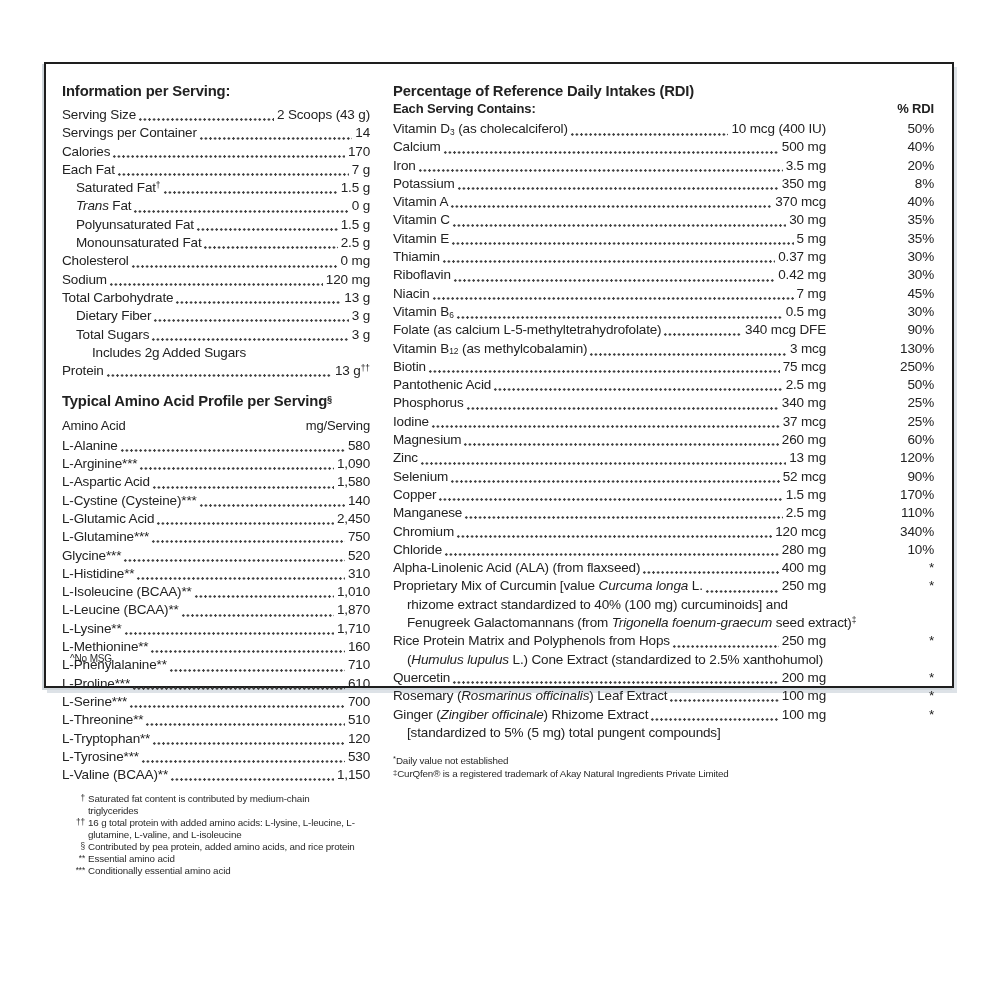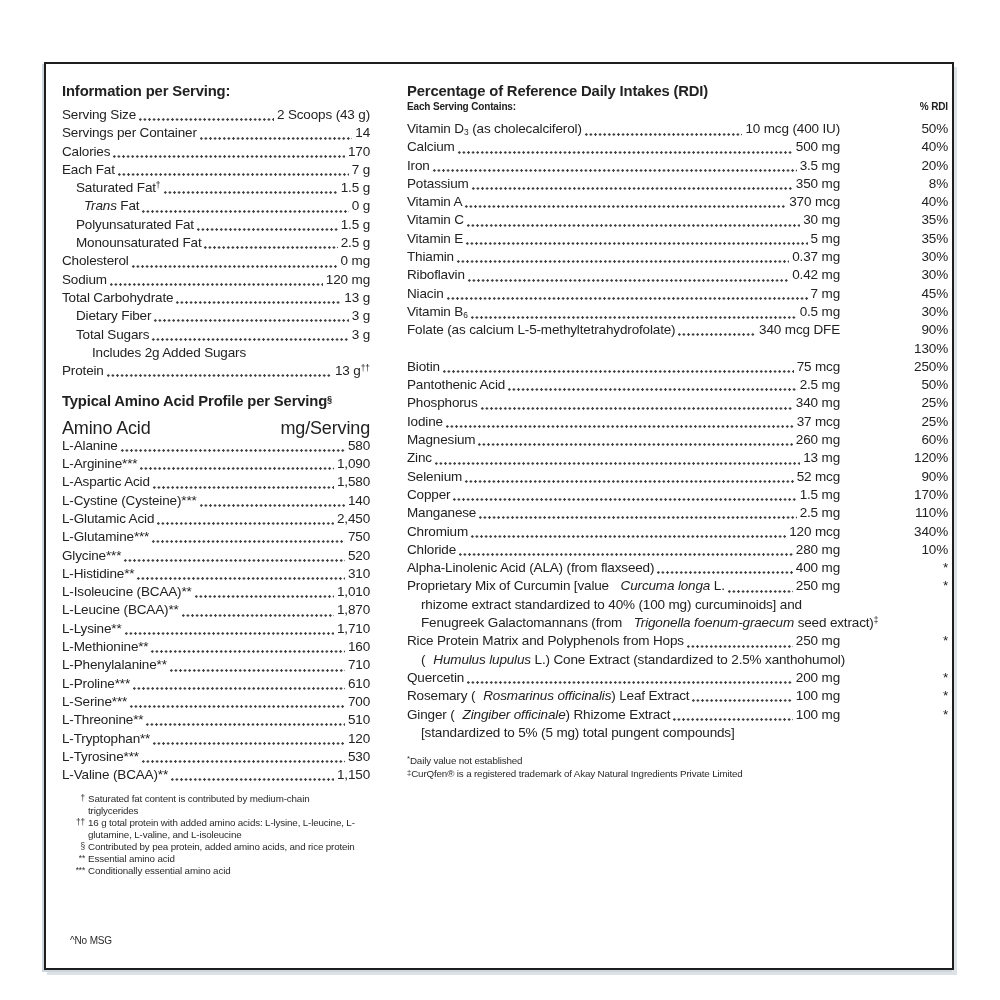--- a/index.html
+++ b/index.html
@@ -3,64 +3,64 @@
 <meta charset="utf-8">
 <style>
   * { margin:0; padding:0; box-sizing:border-box; }
   html,body { background:#ffffff; }
   .page {
     position:relative; width:1000px; height:1000px; background:#ffffff;
     font-family:"Liberation Sans", sans-serif; color:#222; letter-spacing:-0.15px;
     overflow:hidden;
   }
   .label-box {
-    position:absolute; left:44px; top:62px; width:910px; height:908px;
+    position:absolute; left:44px; top:62px; width:910px; height:626px;
     background:#ffffff; border:2px solid #1e1e1e;
     box-shadow:-2px 2px 0 #cfd6db, 3px 5px 0 #dde2e7;
   }
   .col-left  { position:absolute; left:16px; top:18px;  width:308px; }
-  .col-right { position:absolute; left:361px; top:18px; width:541px; }
+  .col-right { position:absolute; left:347px; top:18px; width:541px; }
 
   .sec-header { font-weight:bold; font-size:14.8px; line-height:18px; }
   .col-left .sec-header { margin-bottom:6px; }
 
   .row, .rrow { display:flex; align-items:baseline; height:18.3px; font-size:13.5px; line-height:18.3px; white-space:nowrap; }
   .ind1 { padding-left:14px; }
   .ind2 { padding-left:30px; }
   .nm { flex:0 0 auto; }
   .val, .amt { flex:0 0 auto; }
   .leader {
     flex:1 1 auto; align-self:stretch; margin:0 3px 0 2px; min-width:6px;
     background-image:radial-gradient(circle, #414141 1px, transparent 1.3px);
     background-size:4.6px 2.6px; background-repeat:repeat-x;
     background-position:left bottom 3.5px;
   }
   .rrow .rmain { flex:0 0 433px; display:flex; align-items:baseline; white-space:nowrap; overflow:visible; }
   .rrow .pct { flex:1 1 auto; text-align:right;padding-left:24px; }
   .rrow.cont .rmain { flex:1 1 auto; padding-left:14px; }
 
-  .colhead { display:flex; justify-content:space-between; align-items:baseline; height:19px; font-size:10px; margin-top:1px; }
+  .colhead { display:flex; justify-content:space-between; align-items:baseline; height:19px; font-size:13px; margin-top:1px; }
   .colhead .bold { font-weight:bold; }
-  .acolhead { display:flex; justify-content:space-between; align-items:baseline; height:18.3px; font-size:18px; }
+  .acolhead { display:flex; justify-content:space-between; align-items:baseline; height:18.3px; font-size:13px; }
 
   .amino-block { margin-top:12px; }
 
   sup { font-size:0.62em; vertical-align:baseline; position:relative; top:-0.5em; letter-spacing:0; }
   sub { font-size:0.62em; vertical-align:baseline; position:relative; top:0.22em; letter-spacing:0; }
 
   .footnotes { margin-top:9px; width:300px; }
   .fn { display:flex; font-size:9.8px; line-height:11.9px; color:#2a2a2a; }
   .fn .fn-marker { flex:0 0 26px; text-align:right; padding-right:3px; font-size:8.3px; }
   .fn .fn-text { flex:1 1 auto; }
 
   .rfootnotes { margin-top:13px; font-size:9.8px; line-height:12.2px; color:#2a2a2a; }
   .rfn sup { font-size:7.5px; top:-0.35em; }
 
   .no-msg { position:absolute; left:24px; bottom:22px; font-size:10px; color:#2a2a2a;margin-top:28px; }
-  i { font-style:italic;margin-left:8px; }
+  i { font-style:italic; }
 </style>
 </head>
 <body>
 
 <div class="page">
   <div class="label-box">
 
     <div class="col-left">
       <div class="sec-header">Information per Serving:</div>
       <div id="info-rows">
@@ -365,20 +365,25 @@
           </div>
           <div class="rrow">
             <div class="rmain">
               <span class="nm">Folate (as calcium L-5-methyltetrahydrofolate)</span>
               <span class="leader"></span>
               <span class="amt">340 mcg DFE</span>
             </div>
             <span class="pct">90%</span>
           </div>
           <div class="rrow">
+            <div class="rmain">
+              <span class="nm"><span>Vitamin B</span><sub>12</sub><span> (as methylcobalamin)</span></span>
+              <span class="leader"></span>
+              <span class="amt">3 mcg</span>
+            </div>
             <span class="pct">130%</span>
           </div>
           <div class="rrow">
             <div class="rmain">
               <span class="nm">Biotin</span>
               <span class="leader"></span>
               <span class="amt">75 mcg</span>
             </div>
             <span class="pct">250%</span>
           </div>

